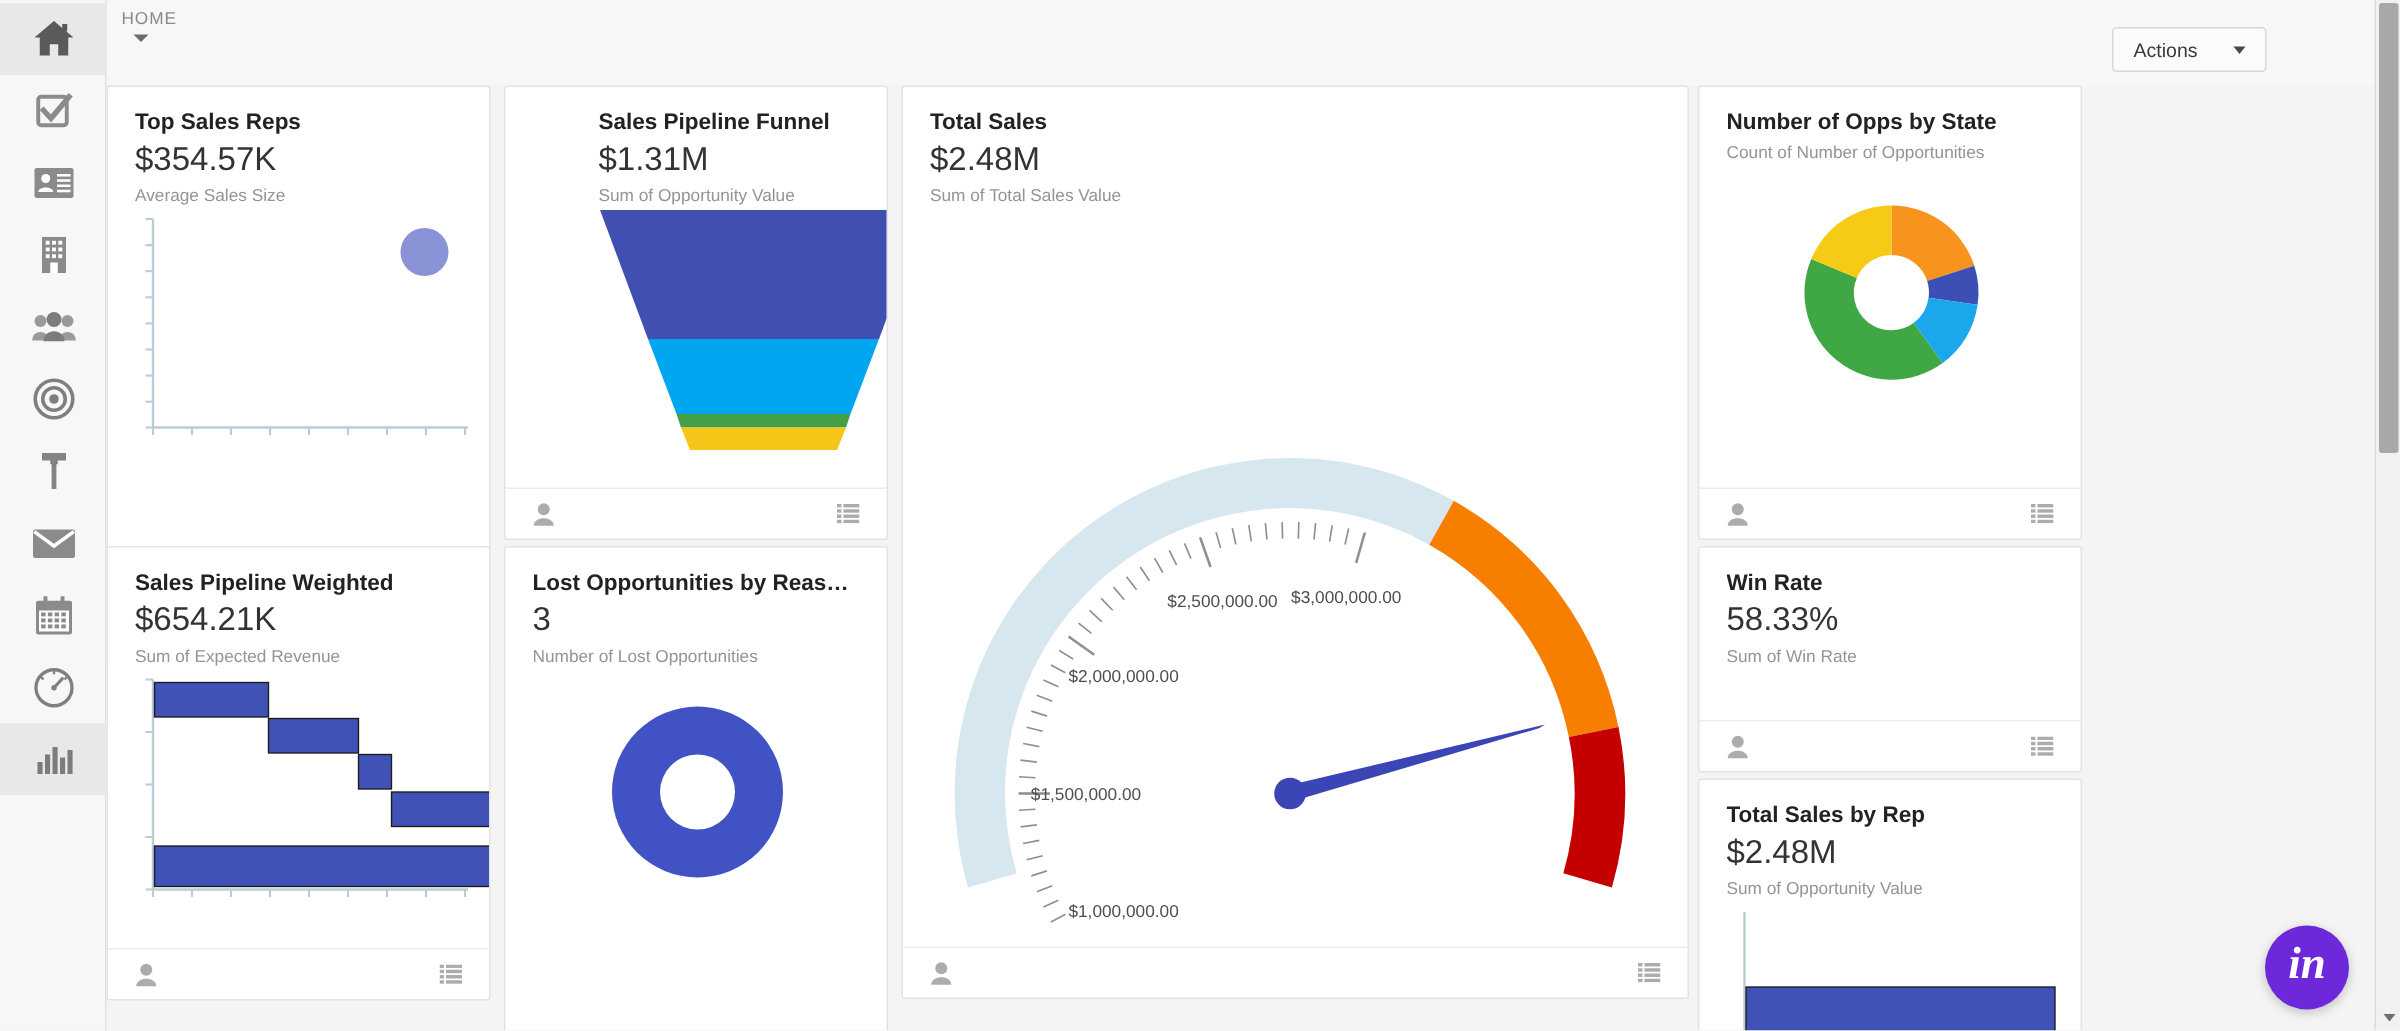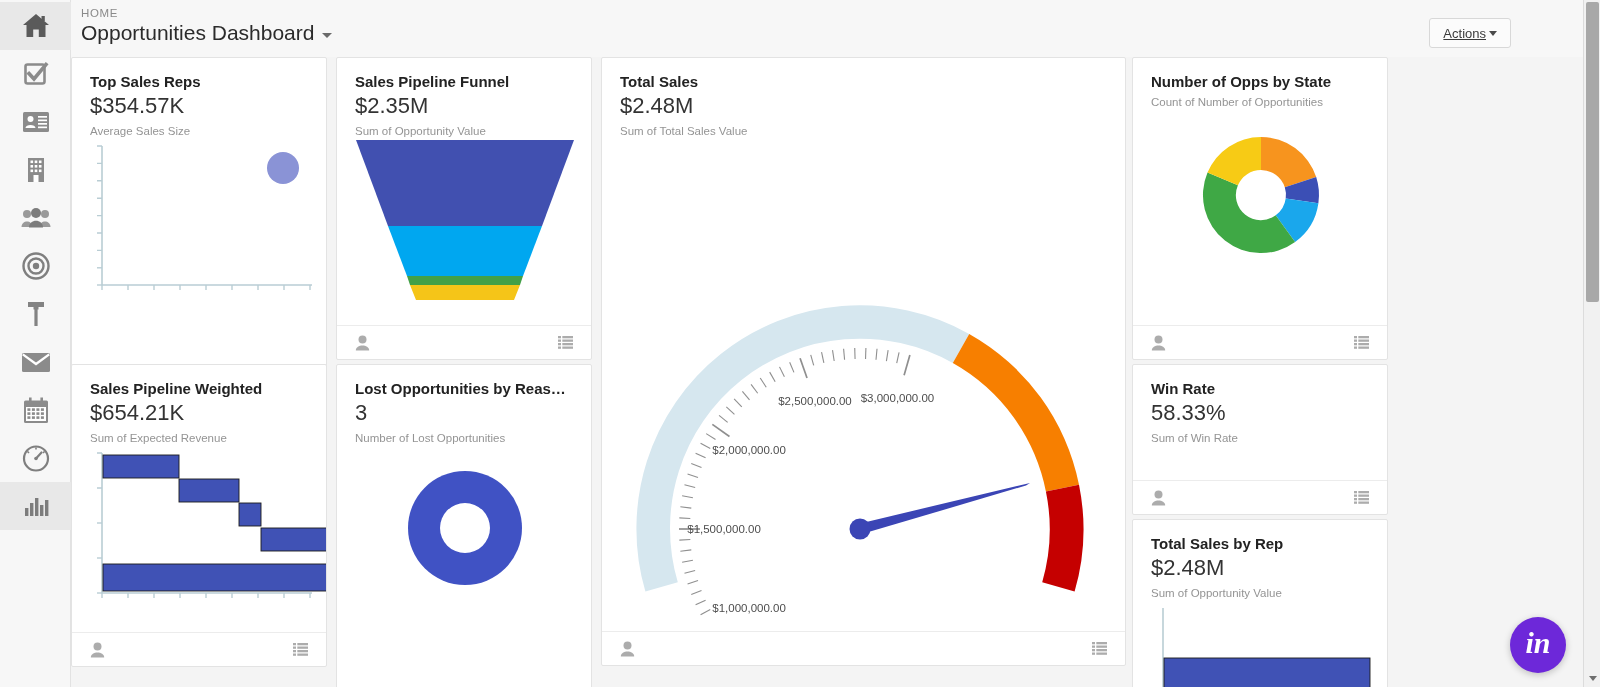--- a/index.html
+++ b/index.html
@@ -58,23 +58,22 @@
     margin-left: 8px; width: 0; height: 0;
     border-left: 5px solid transparent; border-right: 5px solid transparent;
     border-top: 5px solid #6a6a6a; cursor: pointer; align-self: center;
     position: relative; top: 2px;
   }
   #actions-btn {
     position: absolute; right: 89px; top: 18px;
     height: 30px; padding: 0 13px;
     background: #fbfbfb; border: 1px solid #d8d8d8; border-radius: 3px;
     font-size: 13px; color: #3a3a3a;
-    display: flex; align-items: center; gap: 3px;
+    display: flex; align-items: center; gap: 24px;
     cursor: pointer;
-    text-decoration: underline;
   }
   #actions-btn .caret {
     width: 0; height: 0;
     border-left: 4.5px solid transparent; border-right: 4.5px solid transparent;
     border-top: 5px solid #4a4a4a;
   }
 
   
   #board {
     position: absolute; left: 0; top: 57px;
@@ -267,21 +266,20 @@
         </g>
       </svg>
     </div>
   </nav>
 
   <div id="main">
 
     <div id="header">
       <div id="breadcrumb">HOME</div>
       <div id="title-row">
-        <div id="page-title">Opportunities Dashboard</div>
         <div id="title-caret"></div>
       </div>
       <div id="actions-btn">
         <span>Actions</span>
         <span class="caret"></span>
       </div>
     </div>
 
     <div id="board">
 
@@ -333,24 +331,24 @@
                 <rect x="4.3" y="3.5" width="10.7" height="2.3"></rect>
               <rect x="0" y="7" width="3" height="2.3"></rect>
                 <rect x="4.3" y="7" width="10.7" height="2.3"></rect>
               <rect x="0" y="10.5" width="3" height="2.3"></rect>
                 <rect x="4.3" y="10.5" width="10.7" height="2.3"></rect>
             </g>
           </svg>
         </div>
       </div>
 
-      <div class="card" style="left:265px; top:0px; width:256px; height:303px;">
+      <div class="card" style="left:265px; top:0px; width:256px; height:303px;padding-left:44px;">
         <div class="card-head">
           <div class="card-title">Sales Pipeline Funnel</div>
-          <div class="card-value">$2.35M</div>
+          <div class="card-value">$1.31M</div>
           <div class="card-sub">Sum of Opportunity Value</div>
         </div>
         <div class="card-body" style="height:170px;">
           <svg width="256" height="170" viewBox="0 0 256 170">
             <polygon points="19,2 237,2 205,88 51,88" fill="#4150b0"></polygon>
             <polygon points="51,88 205,88 186,138 70,138" fill="#00a7f0"></polygon>
             <polygon points="70,138 186,138 183,147 73,147" fill="#43a047"></polygon>
             <polygon points="73,147 183,147 177,162 79,162" fill="#f5c518"></polygon>
           </svg>
         </div>

